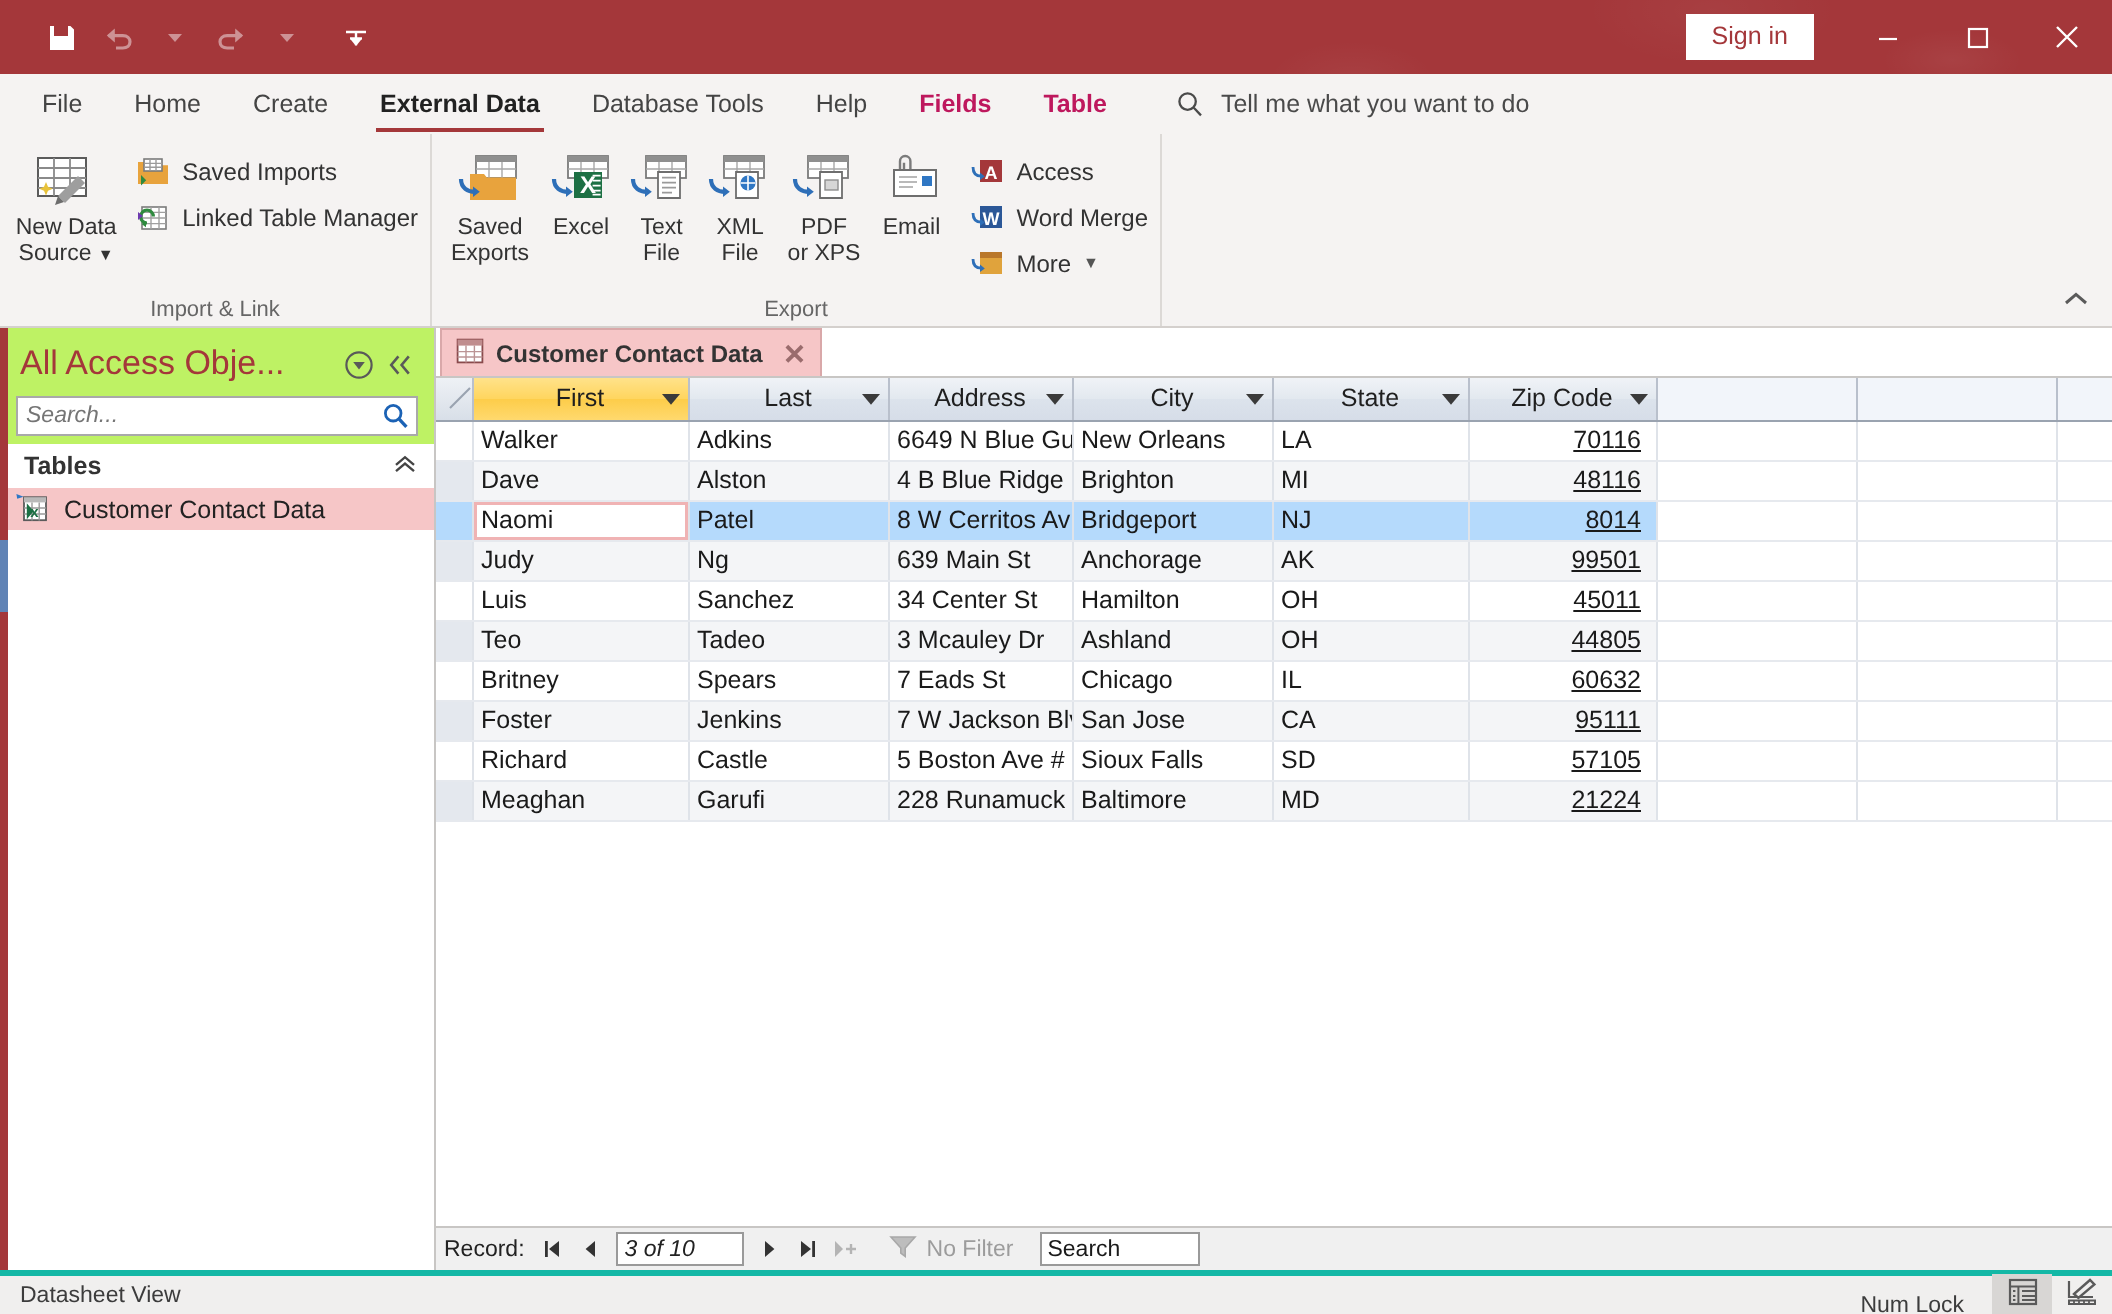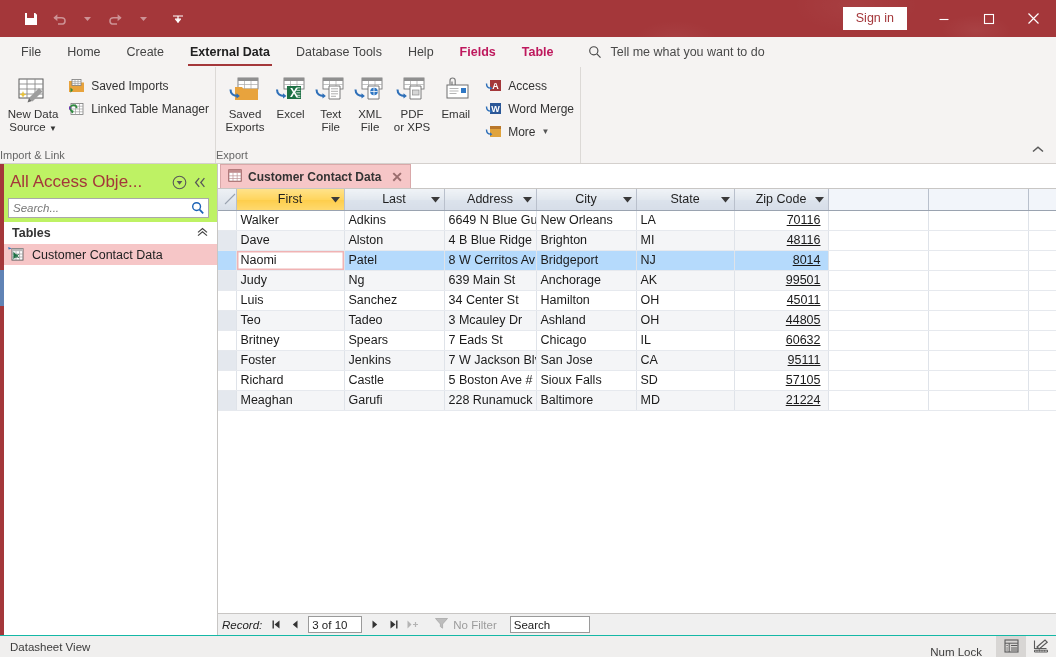--- a/index.html
+++ b/index.html
@@ -119,21 +119,21 @@
   }
   .rgroup {
     display: flex; flex-direction: column;
     border-right: 1px solid #dcd9d6;
     position: relative;
     padding-top: 2px;
   }
   .rgroup-body { flex: 1; display: flex; align-items: flex-start; }
   .rgroup-title {
     height: 16px; line-height: 16px;
-    text-align: left; font-size: 11px; color: #666666;
+    text-align: center; font-size: 11px; color: #666666;
   }
   .bigbtn {
     width: 64px;
     display: flex; flex-direction: column; align-items: center;
     padding-top: 5px;
     font-size: 11.5px; color: #333333;
     line-height: 13px; text-align: center;
   }
   .bigbtn .ic { height: 34px; display: flex; align-items: center; justify-content: center; }
   .smallcol { display: flex; flex-direction: column; padding-top: 6px; gap: 2px; }
@@ -294,43 +294,44 @@
 
   
   .recnav {
     height: 22px; flex: 0 0 22px;
     background: #f0f0f0;
     border-top: 1px solid #c8c6c4;
     display: flex; align-items: center;
     gap: 3px; padding-left: 4px;
     font-size: 11.5px; color: #222222;
   }
-  .recnav .lbl { margin-right: 3px; font-style: italic; }
+  .recnav .lbl { margin-right: 3px; }
   .nbtn { width: 16px; height: 18px; display: flex; align-items: center; justify-content: center; color: #333; }
   .nbtn.dis { color: #b4b4b4; }
   .recbox {
-    width: 54px; height: 17px;
+    width: 64px; height: 17px;
     border: 1px solid #9a9a9a; background: #ffffff;
     font-size: 11.5px; padding: 0 3px;
     display: flex; align-items: center;
     margin: 0 2px;
+    font-style: italic;
   }
   .nofilter { display: flex; align-items: center; gap: 4px; color: #9c9c9c; margin-left: 10px; }
   .srchbox {
     width: 80px; height: 17px; margin-left: 10px;
     border: 1px solid #9a9a9a; background: #ffffff;
     font-size: 11.5px; padding: 0 3px;
     display: flex; align-items: center; color: #1a1a1a;
   }
 
   
   .statusbar {
     height: 22px; flex: 0 0 22px;
     background: #f0efee;
-    border-top: 1px solid #14b8a6;
+    border-top: 3px solid #14b8a6;
     display: flex; align-items: center;
     font-size: 11.5px; color: #3c3c3c;
     padding-left: 10px;
   }
   .sb-right { margin-left: auto; display: flex; align-items: flex-end; }
   .sb-numlock { margin-right: 14px; }
   .sb-vbtn {
     width: 30px; height: 22px;
     display: flex; align-items: center; justify-content: center;
     color: #5a5a5a;

